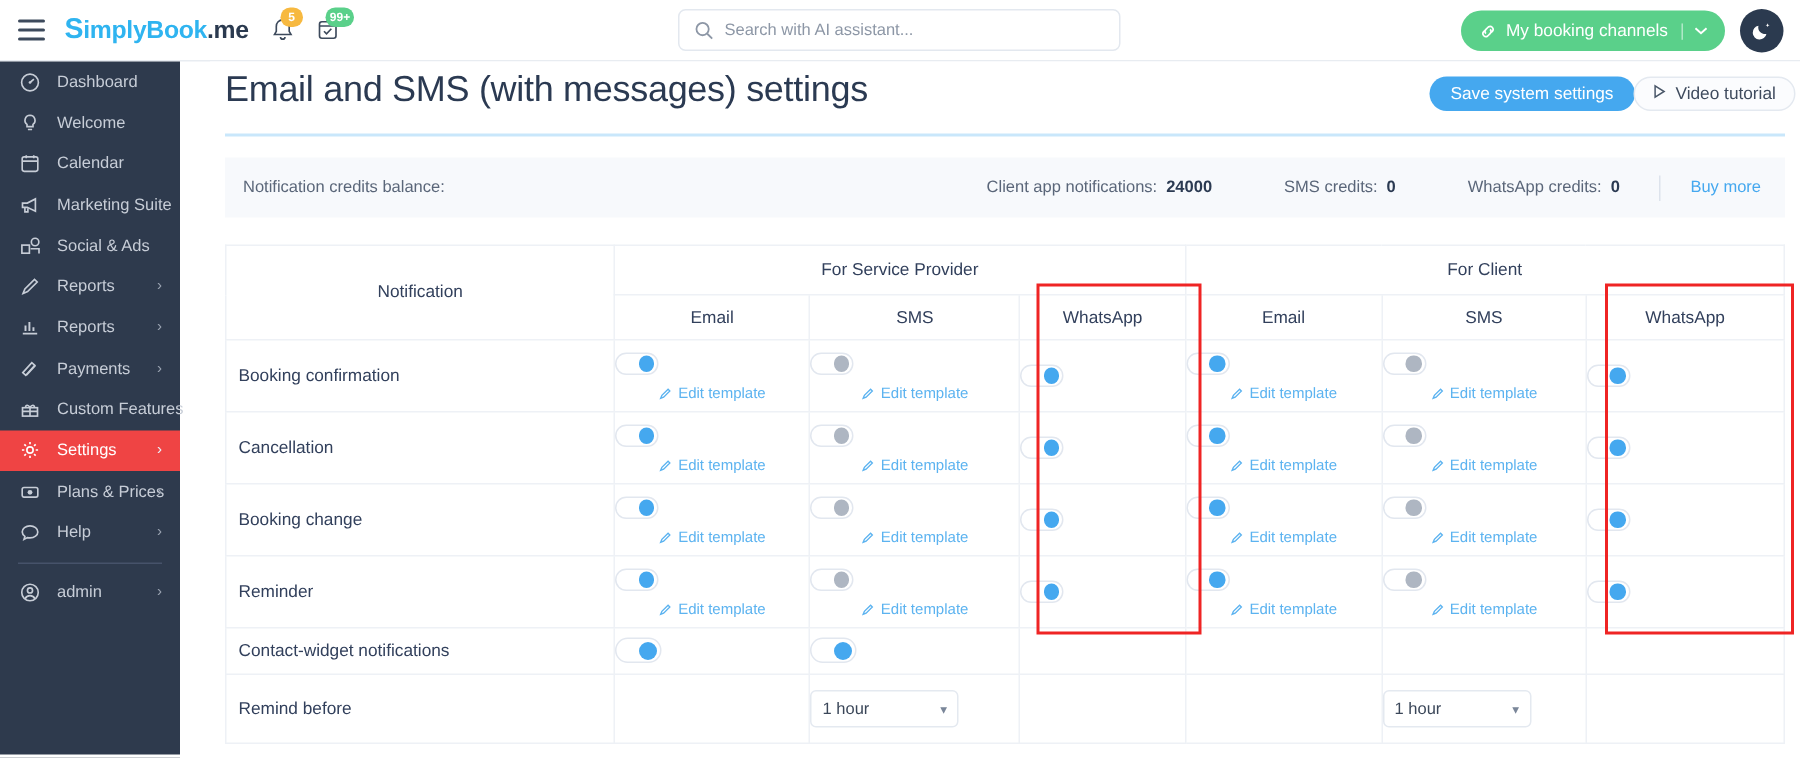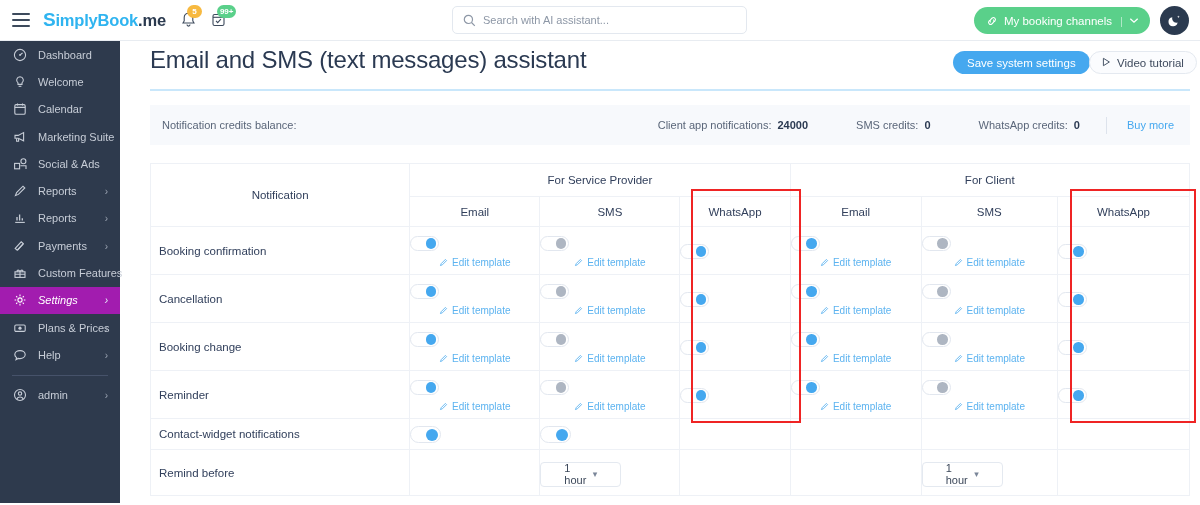--- a/index.html
+++ b/index.html
@@ -91,21 +91,21 @@
     height: 27.3px; display: flex; align-items: center;
     padding-left: 13px; position: relative; cursor: pointer;
     color: #c7cdd7; font-size: 11px;
   }
   .navitem .nicon { width: 17px; flex: none; display: flex; align-items: center; }
   .navitem .nlabel { margin-left: 8px; white-space: nowrap; }
   .navitem .narrow {
     position: absolute; right: 12px; top: 50%; transform: translateY(-50%);
     font-size: 10px; color: #9aa3b1;
   }
-  .navitem.active { background: #a21caf; color: #ffffff; font-style: italic; }
+  .navitem.active { background: #ef4444; color: #ffffff; }
   .navitem.active .narrow { color: #e8f4fd; }
   .navdiv { height: 1px; background: #46526a; margin: 6px 12px; }
 
   
   .main {
     position: absolute; left: 140px; top: 41px;
     width: 1060px; height: 464px; background: #fff;
   }
   .pagetitle {
     position: absolute; left: 10px; top: 5px;
@@ -197,21 +197,21 @@
   .toggle.big i { width: 12px; height: 12px; top: 1.5px; right: 2.5px; }
 
   .editlink {
     display: flex; align-items: center; justify-content: center;
     gap: 4px; margin-top: 5px;
     font-size: 10px; color: #5cb3f0; cursor: pointer;
   }
 
   .selbox {
     display: inline-flex; align-items: center; justify-content: space-between;
-    width: 81px; height: 25px; padding: 0 23px;
+    width: 99px; height: 25px; padding: 0 7px;
     border: 1px solid #e4e9f0; border-radius: 4px;
     background: #fff; font-size: 11px; color: #3b4759; cursor: pointer;
   }
   .selbox .cd { color: #7a8699; font-size: 9px; }
 
   
   .redbox {
     position: absolute; border: 2px solid #ef2424;
     pointer-events: none; z-index: 5;
   }
@@ -426,21 +426,21 @@
           <path d="M3.7 11.2a3.6 3.6 0 016.6 0" fill="none" stroke="#c7cdd7" stroke-width="1.1"></path>
         </svg>
       </span>
     <span class="nlabel">admin</span>
     <span class="narrow">›</span>
   </div>
 </div>
 
 <div class="main">
 
-  <div class="pagetitle">Email and SMS (text messages) assistant</div>
+  <div class="pagetitle">Email and SMS (with messages) settings</div>
 
   <button class="savebtn">Save system settings</button>
 
   <div class="tutbtn">
     <span>
       <svg width="9" height="10" viewBox="0 0 9 10">
           <path d="M1.4 1.3l6 3.7-6 3.7z" fill="none" stroke="#4a5769" stroke-width="1"></path>
         </svg>
     </span>
     <span>Video tutorial</span>

